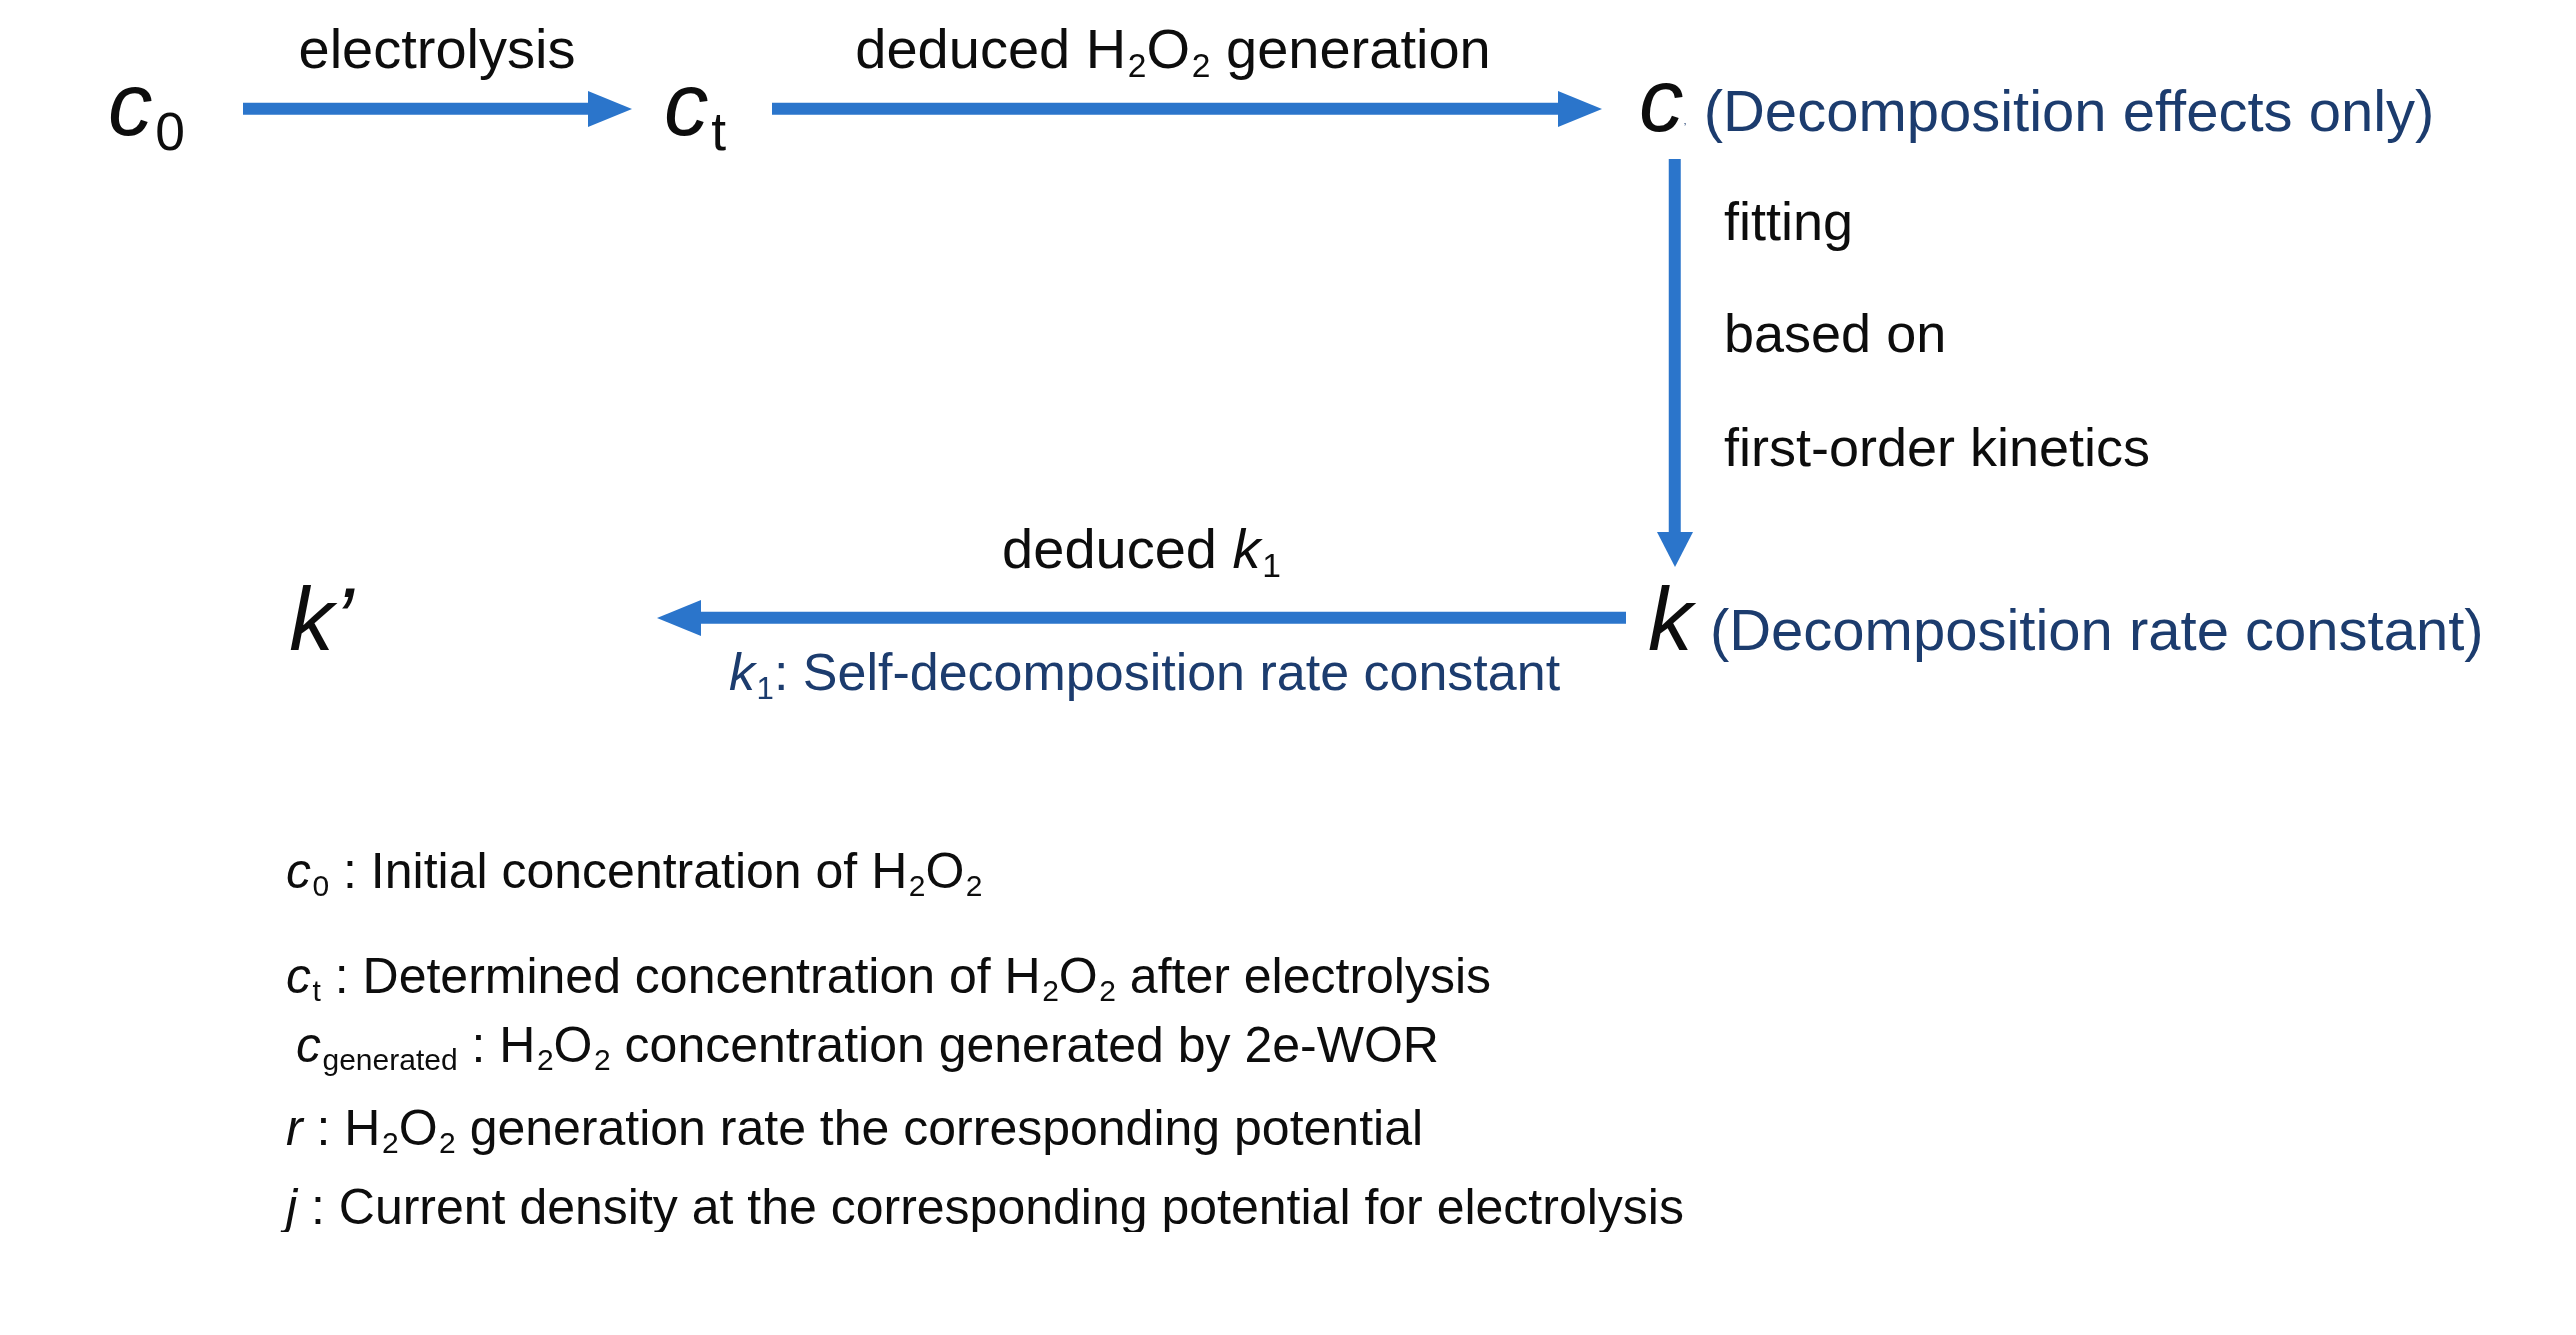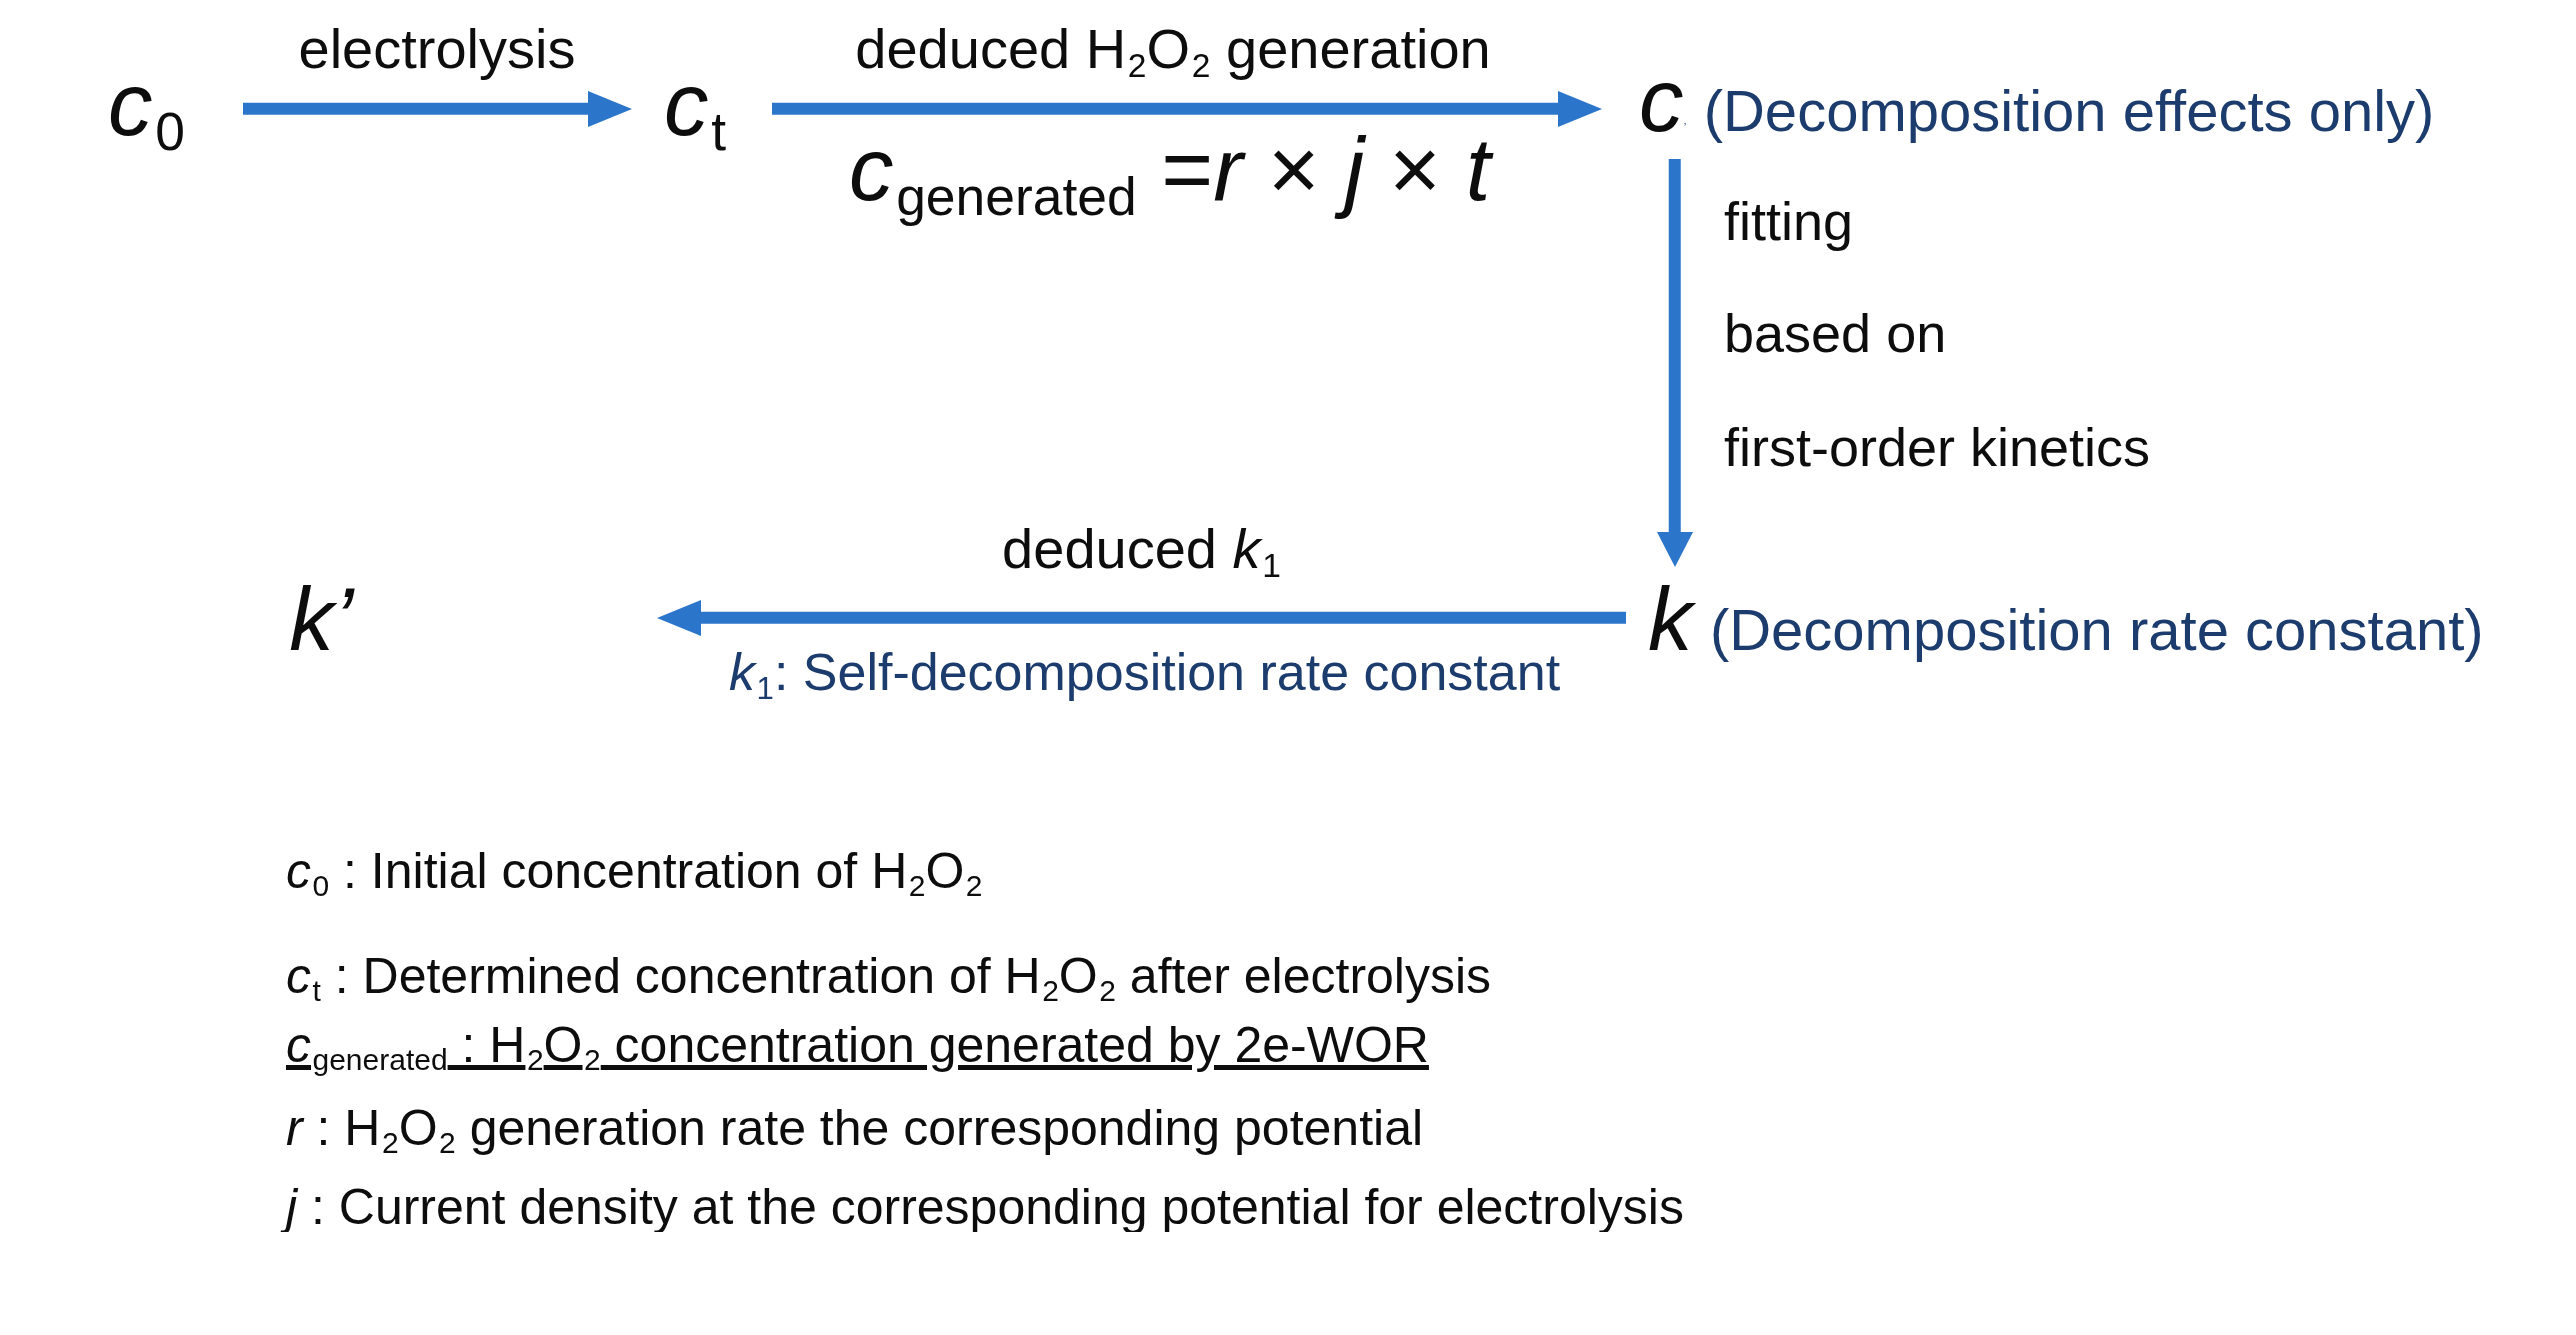--- a/index.html
+++ b/index.html
@@ -57,21 +57,20 @@
   </div>
 
   <div class="abs sym" style="left:664px;top:60px;"><span class="i">c</span><span class="sub">t</span></div>
 
   <div class="abs label center" style="left:787px;top:21px;width:772px;"><span>deduced H</span><span class="sub">2</span><span>O</span><span class="sub">2</span><span> generation</span></div>
   <div class="arrow-h right" style="left:772px;top:90px;width:830px;">
     <span class="shaft"></span>
     <span class="head"></span>
   </div>
 
-  <div class="abs sym" style="left:849px;top:125px;"><span class="i">c</span><span class="sub">generated</span><span> =</span><span class="i">r</span><span> × </span><span class="i">j</span><span> × </span><span class="i">t</span></div>
 
   <div class="abs baseline-row" style="left:1639px;top:56px;">
     <span class="sym i">c</span>
       <span class="sym prime">’</span>
     <span class="annot annot-gap">(Decomposition effects only)</span>
   </div>
 
   <div class="arrow-v" style="left:1656px;top:159px;height:408px;">
     <span class="shaft"></span>
     <span class="head"></span>
@@ -92,19 +91,19 @@
   </div>
 
   <div class="abs note" style="left:729px;top:646px;"><span class="i">k</span><span class="sub">1</span><span>: Self-decomposition rate constant</span></div>
 
   <div class="abs center" style="left:32px;top:575px;width:579px;">
     <div class="sym i">k’</div>
   </div>
 
   <div class="abs defline" style="left:286px;top:846px;"><span class="i">c</span><span class="sub">0</span><span> : Initial concentration of H</span><span class="sub">2</span><span>O</span><span class="sub">2</span></div>
   <div class="abs defline" style="left:286px;top:935px;margin-top:16px;"><span class="i">c</span><span class="sub">t</span><span> : Determined concentration of H</span><span class="sub">2</span><span>O</span><span class="sub">2</span><span> after electrolysis</span></div>
-  <div class="abs defline" style="left:286px;top:1020px;text-decoration:underline;"><span class="i">c</span><span class="sub">generated</span><span> :  H</span><span class="sub">2</span><span>O</span><span class="sub">2</span><span> concentration generated by 2e-WOR</span></div>
+  <div class="abs defline" style="left:296px;top:1020px;"><span class="i">c</span><span class="sub">generated</span><span> :  H</span><span class="sub">2</span><span>O</span><span class="sub">2</span><span> concentration generated by 2e-WOR</span></div>
   <div class="abs defline" style="left:286px;top:1103px;"><span class="i">r</span><span> : H</span><span class="sub">2</span><span>O</span><span class="sub">2</span><span> generation rate the corresponding potential</span></div>
   <div class="abs defline" style="left:286px;top:1182px;"><span class="i">j</span><span> : Current density at the corresponding potential for electrolysis</span></div>
   <div class="abs defline" style="left:286px;top:1258px;"><span class="i">t</span><span> : Electrolytic time</span></div>
 
 </div>
 
 
 </body></html>

